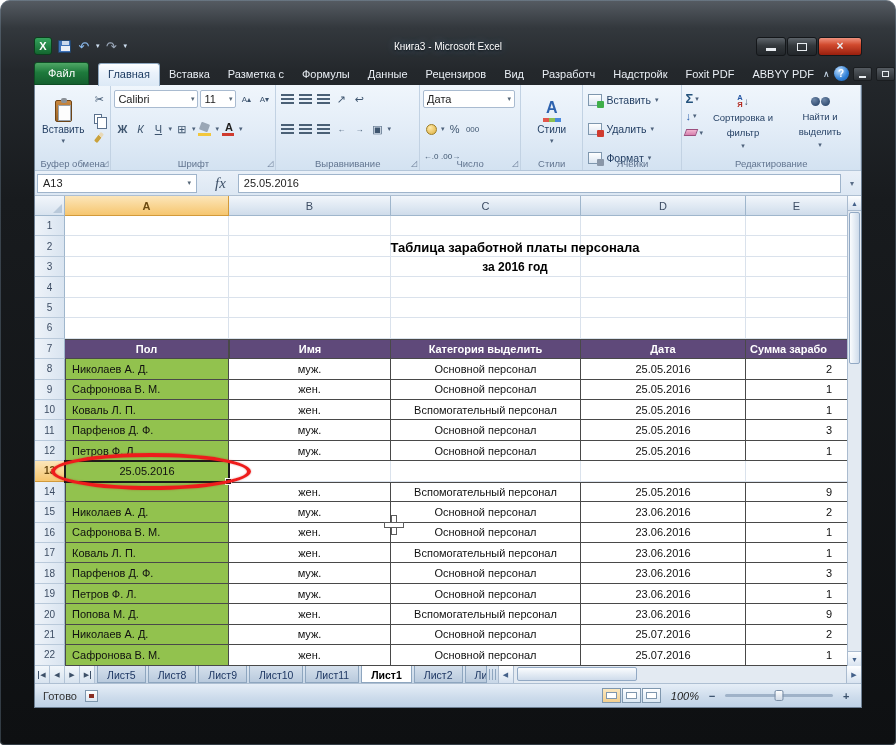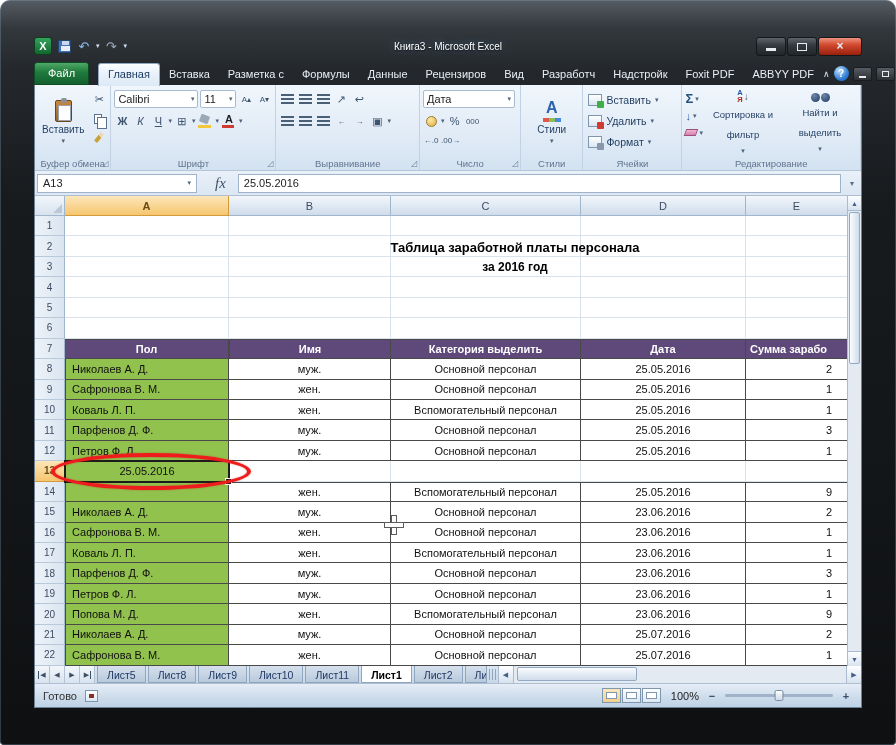--- a/index.html
+++ b/index.html
@@ -51,21 +51,21 @@
     background:linear-gradient(#f0f6fc,#e2ecf7 55%,#d3e2f1);border-bottom:1px solid #b4c6d9;}
   .rgroup{position:relative;border-right:1px solid #c2d2e3;padding:4px 3px 14px;}
   .rgroup-label{position:absolute;left:0;right:0;bottom:1px;text-align:center;font-size:9.5px;color:#61748f;white-space:nowrap;}
   .launcher{position:absolute;right:2px;bottom:2px;font-size:8px;color:#6d7f99;line-height:8px;}
   .g-body{display:flex;gap:3px;height:66px;}
   .bigbtn{display:flex;flex-direction:column;align-items:center;justify-content:center;gap:2px;font-size:10px;color:#1e3a5f;
     padding:1px 3px;border:1px solid transparent;border-radius:2px;text-align:center;}
   .mini-col{display:flex;flex-direction:column;justify-content:flex-start;gap:2px;padding-top:2px;}
   .sbtn{min-width:16px;height:17px;display:inline-flex;align-items:center;justify-content:center;font-size:11px;color:#3e556f;border-radius:2px;}
   .rrow{display:flex;align-items:center;gap:2px;height:20px;}
-  .stack{display:flex;flex-direction:column;gap:2px;}
+  .stack{display:flex;flex-direction:column;gap:10px;}
   .combo{background:#fff;border:1px solid #a9bbd0;height:18px;font-size:11px;color:#222;display:flex;align-items:center;padding:0 3px;border-radius:2px;}
   .combo .arr{margin-left:auto;font-size:7px;color:#567;padding-left:3px;}
   .marr{font-size:7px;color:#4e627c;}
   .bold-l{font-weight:bold;}.ital-l{font-style:italic;}.und-l{text-decoration:underline;}
   .clip-glyph{width:17px;height:22px;background:linear-gradient(#c8873f,#9a6426);border:1px solid #6d4417;border-radius:2px;position:relative;}
   .clip-glyph::before{content:"";position:absolute;left:2px;top:4px;width:11px;height:14px;background:#fdfdfd;border:1px solid #9aa2ab;}
   .clip-glyph::after{content:"";position:absolute;left:5px;top:-3px;width:6px;height:5px;background:#8b9096;border-radius:2px;}
   .copy-glyph{position:relative;width:8px;height:10px;border:1px solid #5a708c;background:#fff;margin-right:3px;}
   .copy-glyph::after{content:"";position:absolute;left:2px;top:2px;width:8px;height:10px;border:1px solid #5a708c;background:#fff;}
   .brush-glyph{width:4px;height:11px;background:linear-gradient(#e8d9b8 0 4px,#caa23c 4px);transform:rotate(38deg);border-radius:1px;}
@@ -89,21 +89,21 @@
   .filldown-g{font-size:11px;color:#2d62ae;font-weight:bold;}
   .eraser-g{width:12px;height:7px;background:linear-gradient(#f1b4d0,#d77fae);border:1px solid #9c4f7e;transform:skewX(-20deg);}
   .sortico{display:flex;align-items:center;gap:1px;}
   .sletters{display:flex;flex-direction:column;font-size:7.5px;font-weight:bold;line-height:7px;}
   .sa{color:#2456a4;}.sya{color:#b3281e;}
   .sarr{font-size:10px;color:#3e556f;}
   .binoc{position:relative;width:19px;height:12px;}
   .binoc::before,.binoc::after{content:"";position:absolute;top:2px;width:9px;height:9px;border-radius:50%;
     background:radial-gradient(circle at 35% 30%,#6e87a8,#1d3a5f);}
   .binoc::before{left:0;}.binoc::after{right:0;}
-  .bigtext{width:66px;font-size:9.5px;line-height:20px;color:#1e3a5f;text-align:center;}
+  .bigtext{width:66px;font-size:9.5px;line-height:15px;color:#1e3a5f;text-align:center;}
 
   
   .fbar{position:absolute;left:0;top:86px;width:826px;height:25px;background:linear-gradient(#e9f0f8,#dce7f3);
     display:flex;align-items:center;padding:0 2px;gap:4px;border-bottom:1px solid #aebfd2;}
   .namebox{width:160px;height:19px;background:#fff;border:1px solid #9fb4cb;font-size:11px;color:#222;display:flex;align-items:center;padding:0 5px;}
   .namebox .arr{margin-left:auto;font-size:7px;color:#567;}
   .fx{font-family:"Liberation Serif",serif;font-style:italic;font-size:15px;color:#3d5068;padding:0 8px 0 14px;}
   .finput{flex:1;height:19px;background:#fff;border:1px solid #9fb4cb;font-size:11px;color:#222;display:flex;align-items:center;padding:0 5px;}
   .fexpand{width:14px;text-align:center;color:#5a6e88;font-size:8px;}
 
@@ -164,21 +164,21 @@
   .har{position:absolute;top:0;bottom:0;width:15px;background:linear-gradient(#fdfeff,#d8e3f0);color:#44618a;font-size:7px;text-align:center;line-height:17px;}
   .har.l{left:0;border-right:1px solid #aabbcf;}
   .har.r{right:0;border-left:1px solid #aabbcf;}
   .hthumb{position:absolute;left:18px;top:1px;height:14px;width:120px;background:linear-gradient(#fafcfe,#cfdceb);border:1px solid #92a9c4;border-radius:2px;}
 
   
   .statusbar{position:absolute;left:0;top:599px;width:826px;height:23px;display:flex;align-items:center;gap:8px;
     background:linear-gradient(#e6eef7,#ccdbeb 60%,#bfd2e6);padding:0 8px;font-size:11px;color:#333;}
   .macro-icon{width:13px;height:12px;border:1px solid #7f97ae;background:linear-gradient(#fff,#dce6f2);position:relative;}
   .macro-icon::after{content:"";position:absolute;left:3px;top:3px;width:5px;height:4px;background:#8a2f24;}
-  .sright{margin-left:auto;display:flex;align-items:center;gap:6px;}
+  .sright{margin-left:auto;display:flex;align-items:center;gap:6px;font-style:italic;}
   .views{display:flex;gap:1px;}
   .vw{width:19px;height:15px;border:1px solid #7f97ae;background:linear-gradient(#fdfeff,#dce8f3);position:relative;}
   .vw.active{background:linear-gradient(#fbe8c0,#f3cf8e);}
   .vw::after{content:"";position:absolute;left:3px;top:3px;right:3px;bottom:3px;border:1px solid #7f97ae;background:#fff;}
   .zoomlbl{font-size:11px;color:#222;min-width:32px;text-align:right;}
   .zbtn{width:14px;text-align:center;color:#39506b;font-weight:bold;}
   .ztrack{width:108px;height:3px;background:#9fb2c8;border-radius:2px;position:relative;}
   .ztrack::before{content:"";position:absolute;left:50%;top:-3px;width:1px;height:9px;background:#7f97ae;}
   .zthumb{position:absolute;left:50%;top:-4px;width:9px;height:11px;background:linear-gradient(#fefefe,#cfd9e6);border:1px solid #7a8ea6;border-radius:2px;transform:translateX(-50%);}
 </style>

